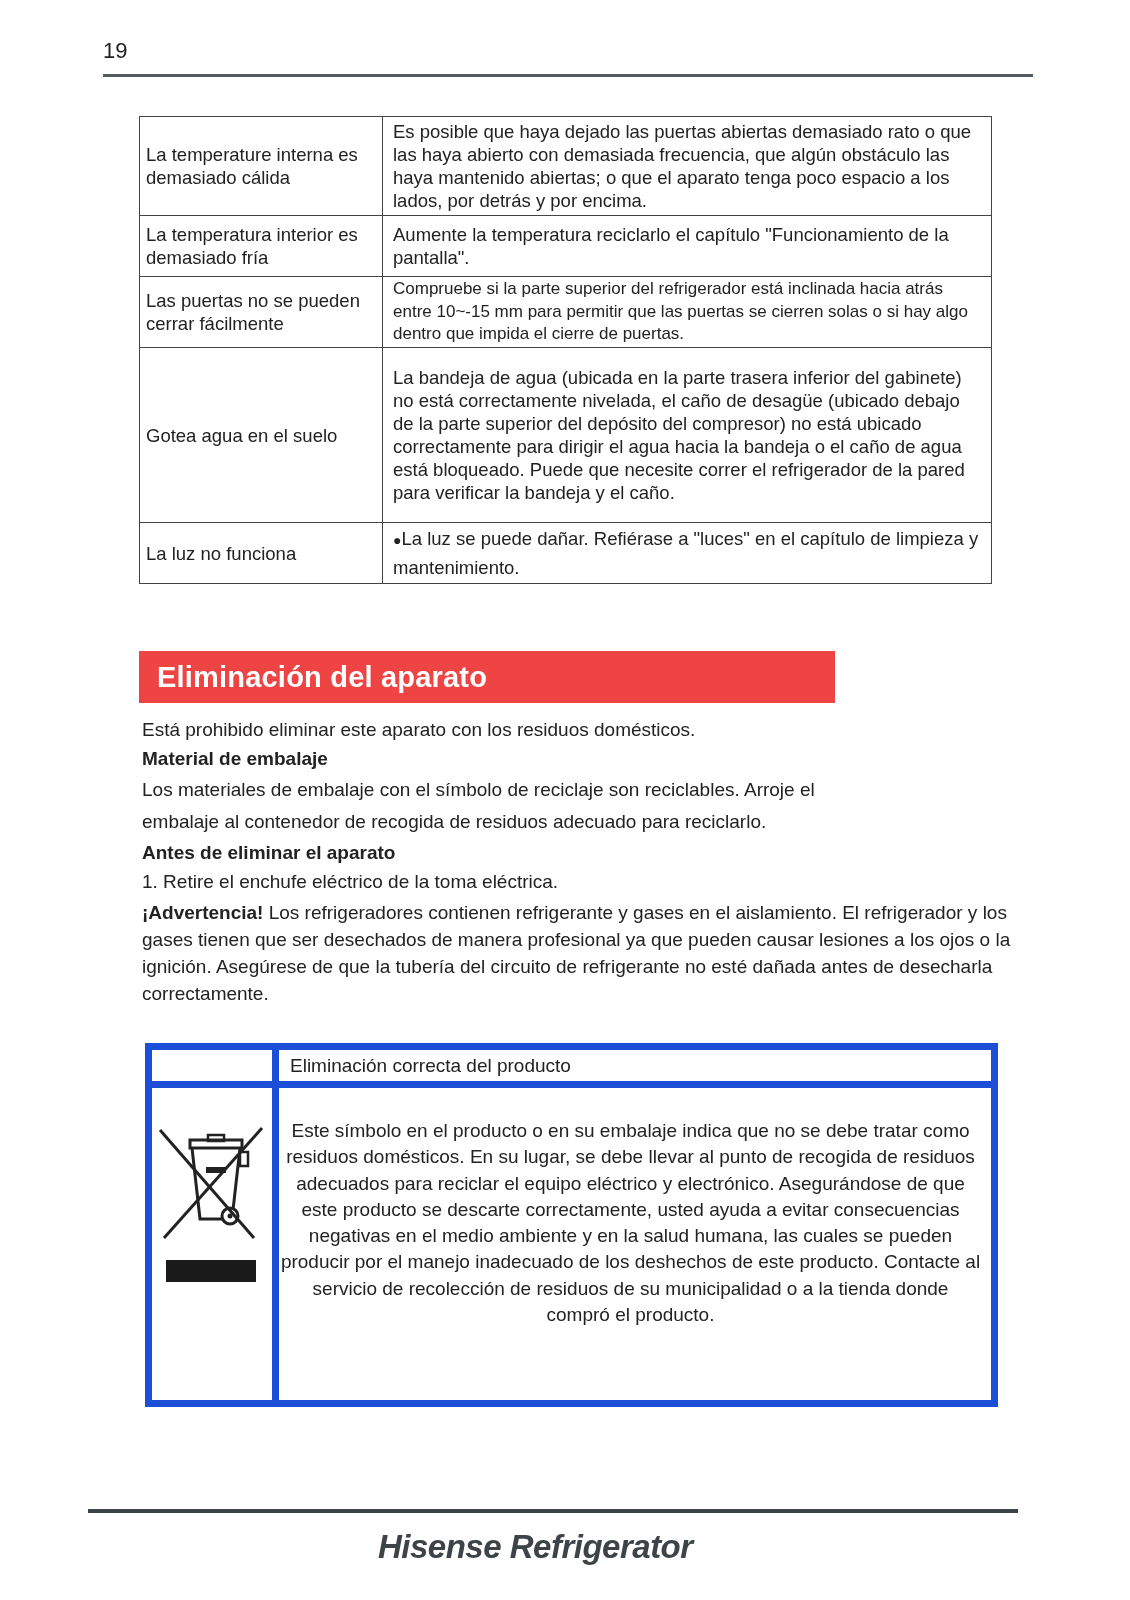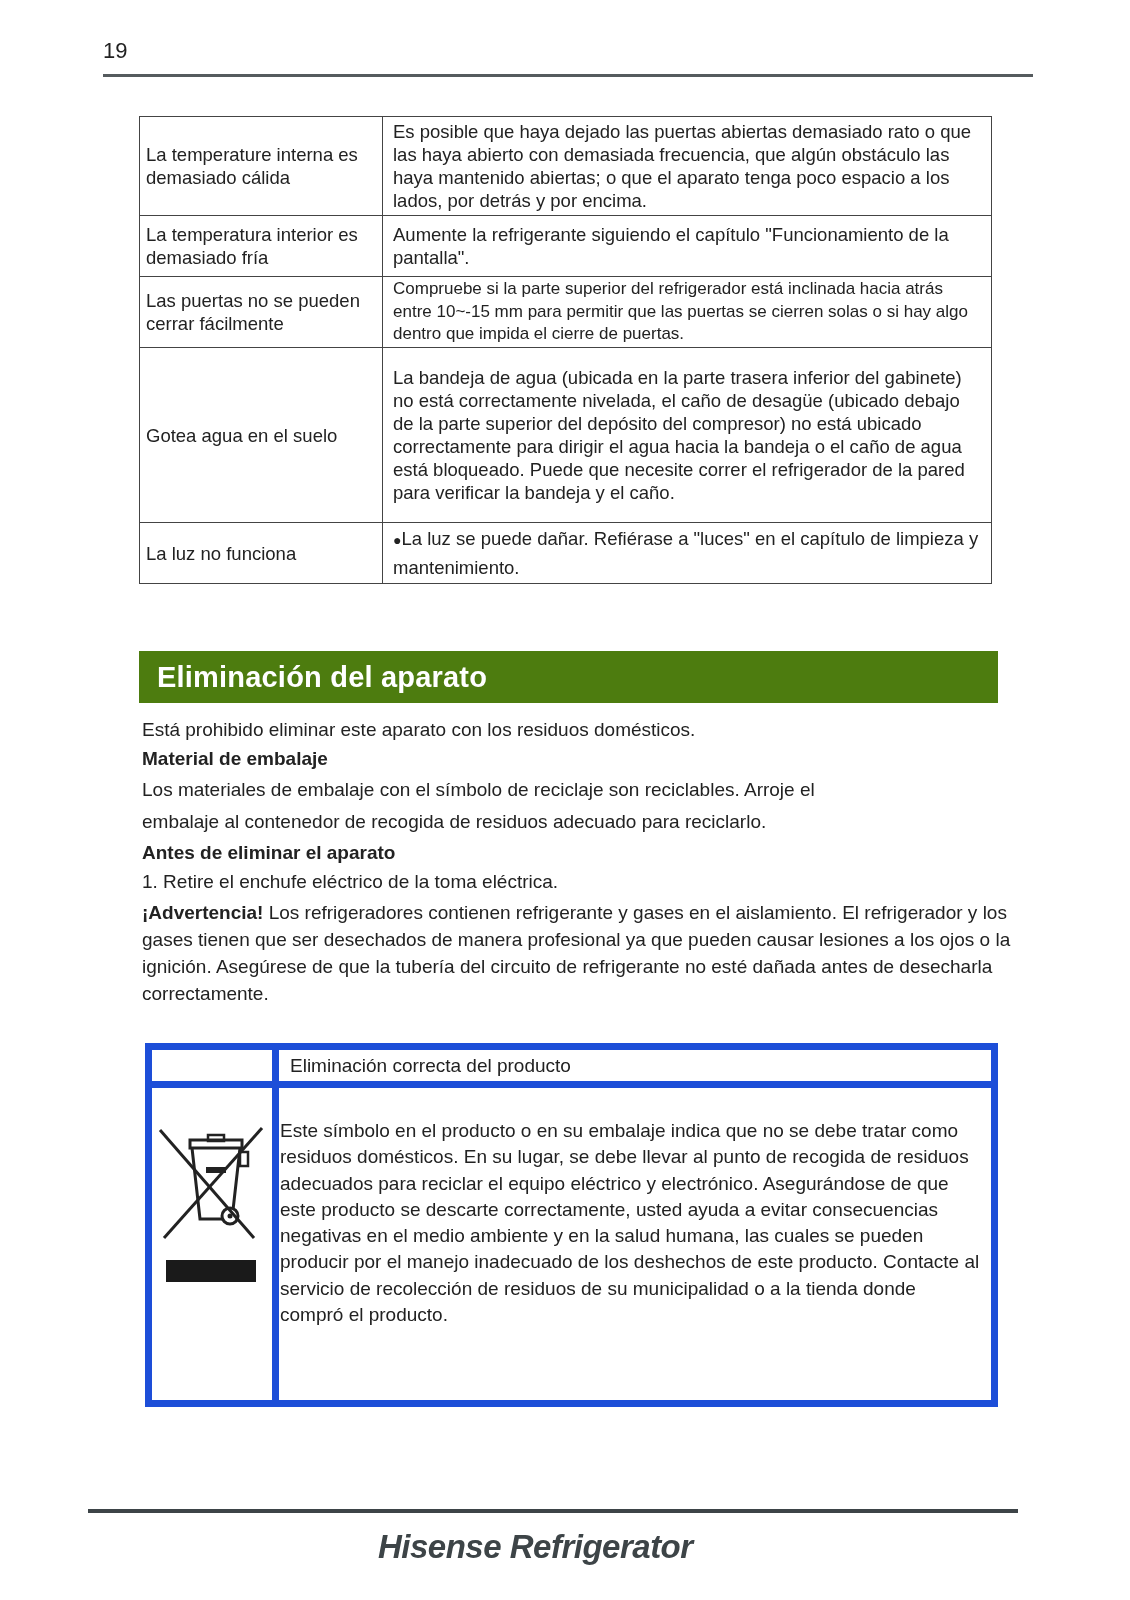--- a/index.html
+++ b/index.html
@@ -15,63 +15,63 @@
   .trouble td.c2 { padding:1px 6px 1px 10px; }
   .trouble tr.r1 td { height:94px; }
   .trouble tr.r2 td { height:56px; }
   .trouble tr.r3 td { height:66px; }
   .trouble tr.r3 td.c2 { font-size:17px; line-height:22.5px; }
   .trouble tr.r4 td { height:170px; }
   .trouble tr.r5 td { height:56px; }
   .trouble tr.r5 td.c2 { line-height:28px; }
   .bullet { font-size:14px; }
 
-  .section-bar { position:absolute; left:139px; top:651px; width:859px; height:52px;
-                 background:#4d7c0f; }
+  .section-bar { position:absolute; left:139px; top:651px; width:696px; height:52px;
+                 background:#ef4444; }
   .section-title { position:absolute; left:18px; top:10px; font-size:29px; font-weight:bold;
                    color:#ffffff; letter-spacing:0.2px; }
 
   .body { position:absolute; left:142px; top:716px; width:870px; font-size:19px; color:#222; }
   .p { margin:0; }
   .intro { line-height:28px; }
   .h { font-weight:bold; line-height:30px; }
   .pk { line-height:32px; }
   .steps { line-height:27px; }
   .warn { line-height:27px; margin-top:4px; }
   .warn b { font-weight:bold; }
 
   .disposal { position:absolute; left:145px; top:1043px; width:853px; border-collapse:collapse;
               font-size:19px; color:#222; }
   .disposal td { border:7px solid #1d4ed8; padding:0; }
   .disposal td.ic { width:120px; }
   .disposal tr.hd td { height:31px; }
   .disposal tr.hd td.tx { padding-left:11px; }
   .disposal tr.bd td { height:282px; vertical-align:top; }
-  .disposal tr.bd td.tx { padding:30px 10px 0 1px; line-height:26.3px; }
+  .disposal tr.bd td.tx { padding:30px 10px 0 1px; line-height:26.3px;text-align:center; }
   .weee { display:block; margin:36px 0 0 4px; }
 
   .bottom-rule { position:absolute; left:88px; top:1509px; width:930px; height:4px; background:#3d4447; }
   .brand { position:absolute; left:378px; top:1528px; font-size:33px; font-weight:bold;
            font-style:italic; color:#3d4447; letter-spacing:-0.5px; }
 </style>
 </head>
 <body>
 
 <div class="page-num">19</div>
 <div class="top-rule"></div>
 
 <table class="trouble">
   <tbody>
       <tr class="r1">
     <td class="c1">La temperature interna es demasiado cálida</td>
     <td class="c2">Es posible que haya dejado las puertas abiertas demasiado rato o que las haya abierto con demasiada frecuencia, que algún obstáculo las haya mantenido abiertas; o que el aparato tenga poco espacio a los lados, por detrás y por encima.</td>
   </tr>
   <tr class="r2">
     <td class="c1">La temperatura interior es demasiado fría</td>
-    <td class="c2">Aumente la refrigerante siguiendo el capítulo "Funcionamiento de la pantalla".</td>
+    <td class="c2">Aumente la temperatura reciclarlo el capítulo "Funcionamiento de la pantalla".</td>
   </tr>
   <tr class="r3">
     <td class="c1">Las puertas no se pueden cerrar fácilmente</td>
     <td class="c2">Compruebe si la parte superior del refrigerador está inclinada hacia atrás entre 10~-15 mm para permitir que las puertas se cierren solas o si hay algo dentro que impida el cierre de puertas.</td>
   </tr>
   <tr class="r4">
     <td class="c1">Gotea agua en el suelo</td>
     <td class="c2">La bandeja de agua (ubicada en la parte trasera inferior del gabinete) no está correctamente nivelada, el caño de desagüe (ubicado debajo de la parte superior del depósito del compresor) no está ubicado correctamente para dirigir el agua hacia la bandeja o el caño de agua está bloqueado. Puede que necesite correr el refrigerador de la pared para verificar la bandeja y el caño.</td>
   </tr>
   <tr class="r5">

